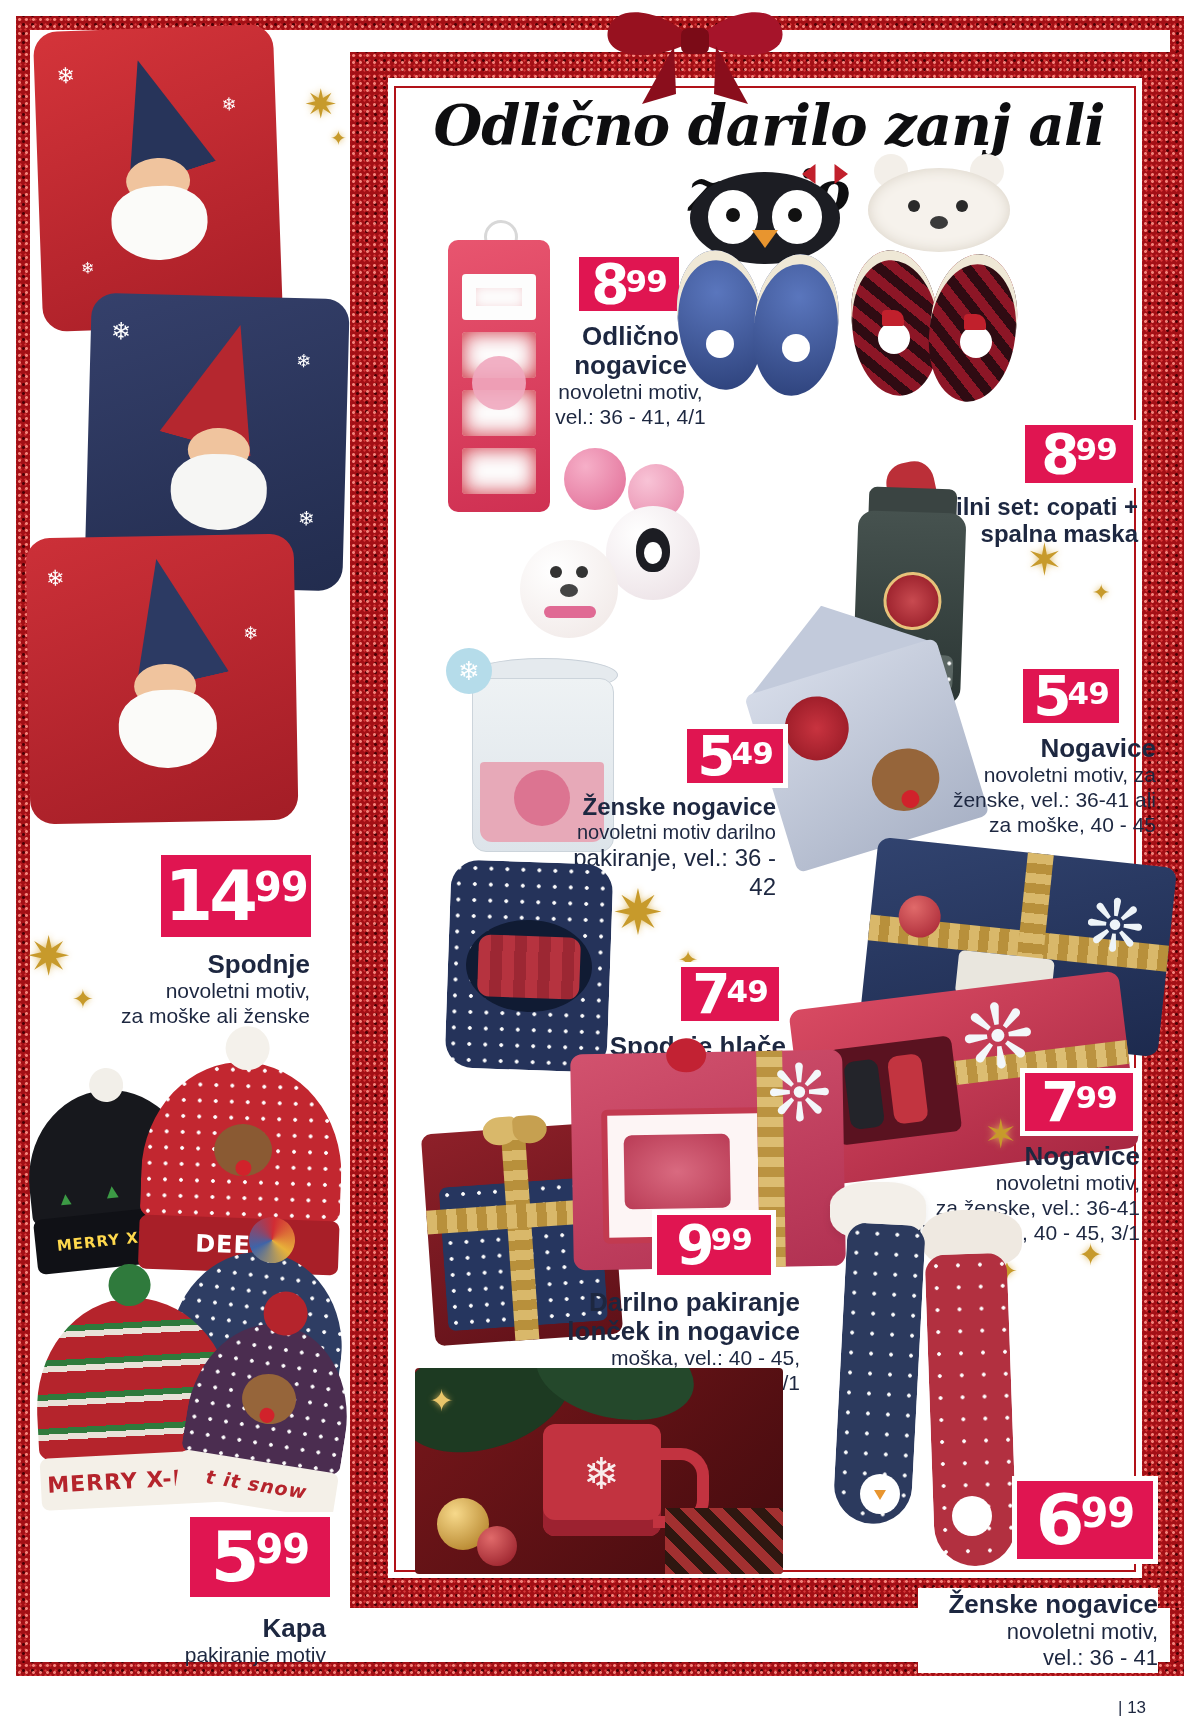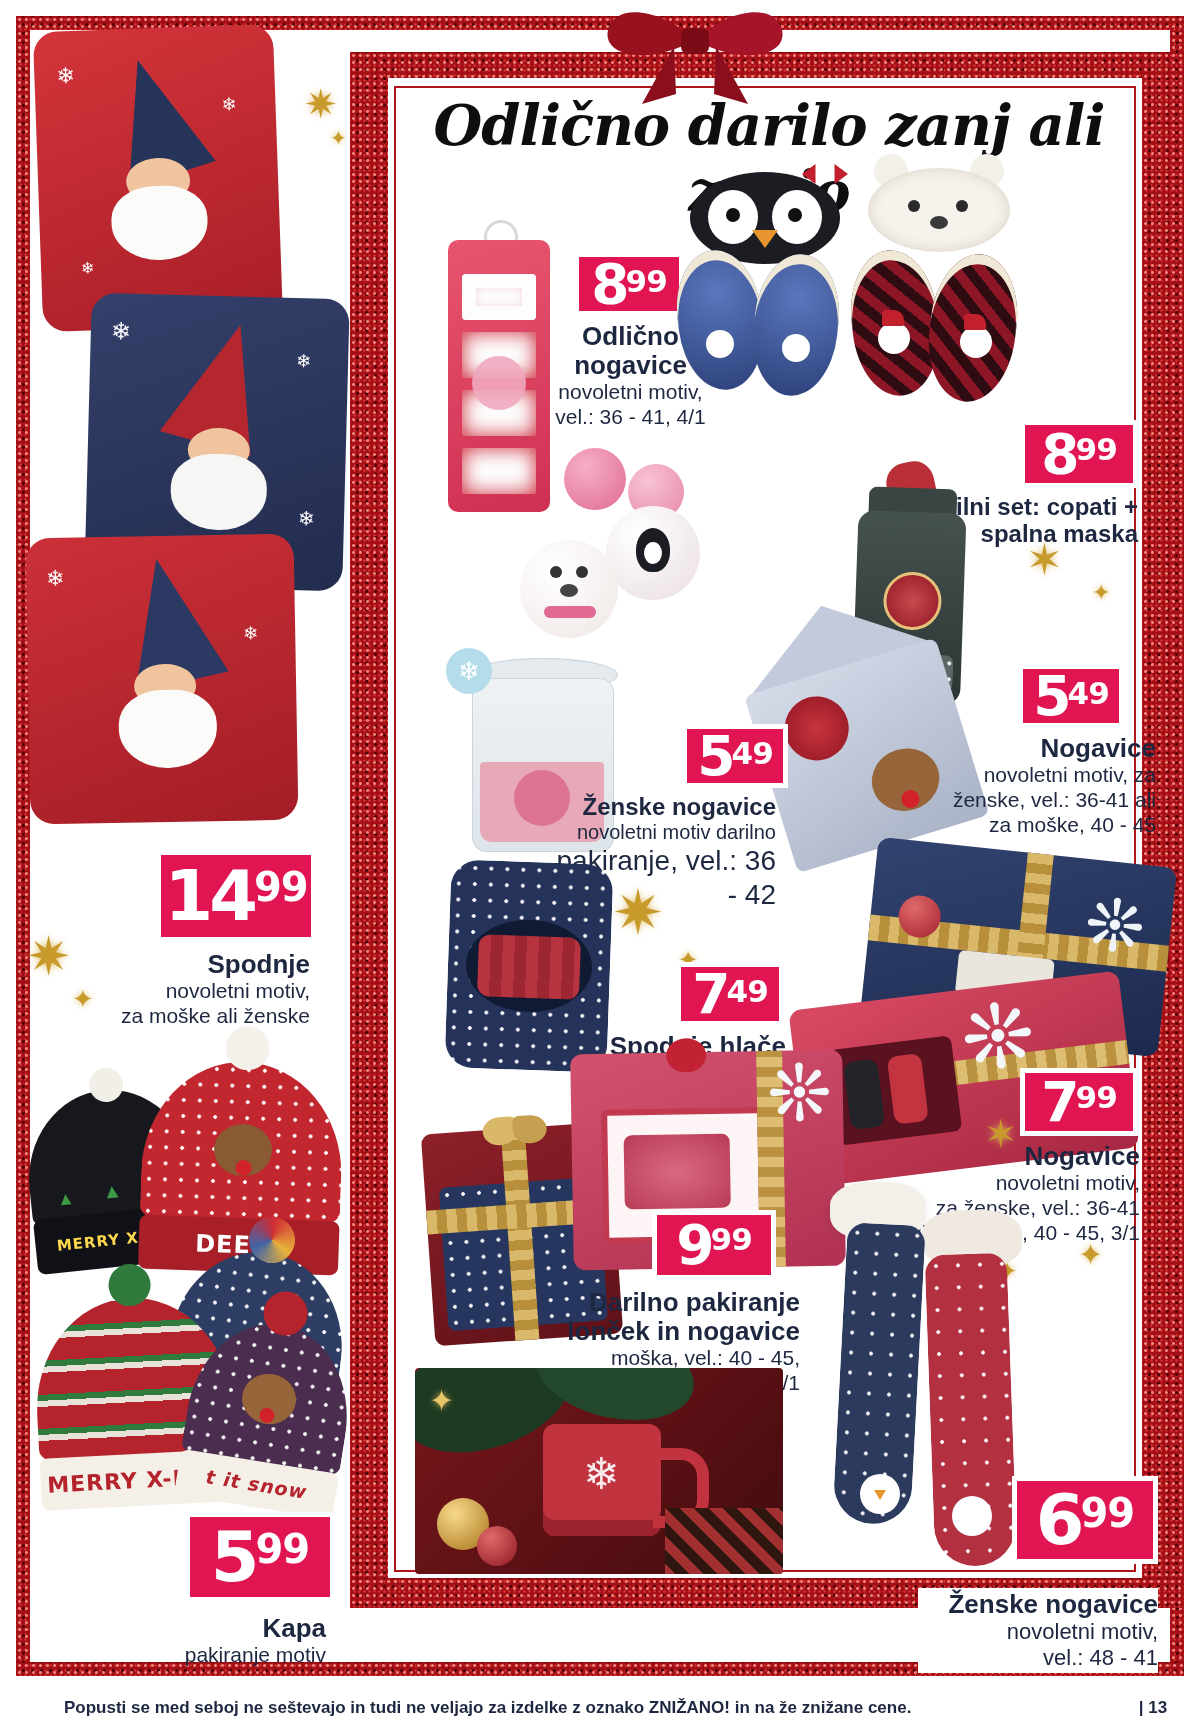--- a/index.html
+++ b/index.html
@@ -274,21 +274,21 @@
     <span>za moške, 40 - 45</span>
   </div>
 
   <div class="abs badge badge-md" style="left:682px;top:724px;width:106px;height:64px">
     <span class="i">5</span>
       <span class="d">49</span>
   </div>
   <div class="abs desc" style="left:544px;top:794px;width:232px">
     <b style="font-size:24px">Ženske nogavice</b>
     <span style="font-size:20px">novoletni motiv darilno</span>
-    <span style="font-size:28px">pakiranje, vel.: 36 - 42</span>
+    <span style="font-size:24px">pakiranje, vel.: 36 - 42</span>
   </div>
 
   <span class="abs star" style="left:612px;top:882px;font-size:62px">✷</span>
   <span class="abs star" style="left:678px;top:948px;font-size:24px">✦</span>
   <span class="abs star" style="left:1026px;top:538px;font-size:44px">✶</span>
   <span class="abs star" style="left:1092px;top:582px;font-size:22px">✦</span>
 
   <div class="abs dots-w" style="left:448px;top:862px;width:162px;height:208px;transform:rotate(2deg);background-color:#25335a;border-radius:28px">
     <div class="abs" style="left:18px;top:58px;width:126px;height:92px;background:#101b33;border-radius:50%"></div>
     <div class="abs" style="left:30px;top:74px;width:102px;height:62px;background:repeating-linear-gradient(90deg,#b6333f 0 12px,#9c2733 12px 24px);border-radius:12px"></div>
@@ -388,19 +388,18 @@
     <div class="abs" style="left:126px;top:330px;width:40px;height:40px;background:#fff;border-radius:50%"></div>
   </div>
 
   <div class="abs badge badge-lg" style="left:1012px;top:1476px;width:146px;height:88px">
     <span class="i">6</span>
       <span class="d">99</span>
   </div>
   <div class="abs desc" style="left:918px;top:1588px;width:240px;background:#fff;padding:2px 0">
     <b>Ženske nogavice</b>
     <span style="font-size:22px">novoletni motiv,</span>
-    <span style="font-size:22px">vel.: 48 - 41</span>
-  </div>
-
-  <div class="abs footer-text" style="left:64px;top:1698px;width:1000px">Popusti se med seboj ne seštevajo in tudi ne veljajo za izdelke z oznako ZNIŽANO! in na že znižane cene.</div>
-  <div class="abs footer-text" style="left:1118px;top:1698px;width:70px;text-align:center;font-weight:bold">| 13</div>
+    <span style="font-size:22px">vel.: 36 - 41</span>
+  </div>
+
+  <div class="abs footer-text" style="left:1118px;top:1698px;width:70px;text-align:left;font-weight:normal">| 13</div>
 
 </div>
 
 </body></html>

